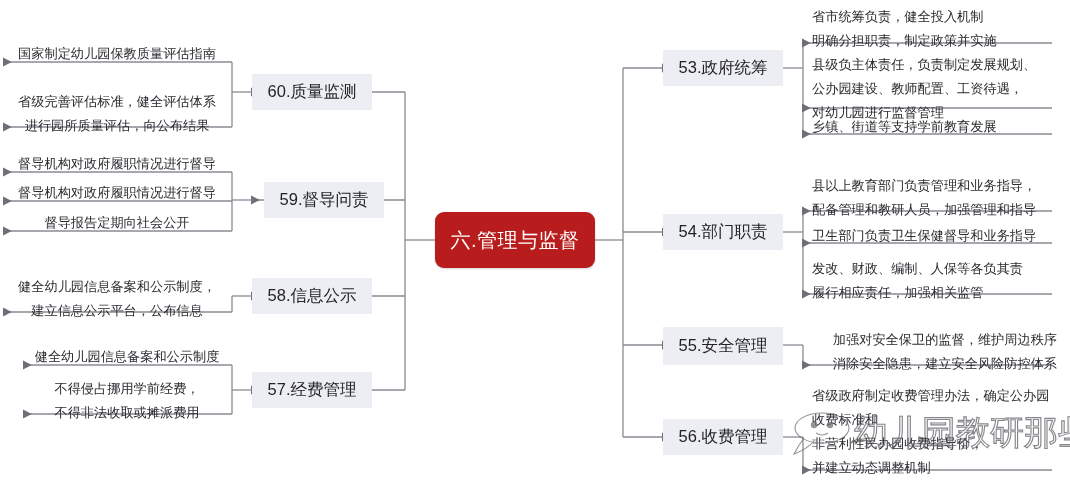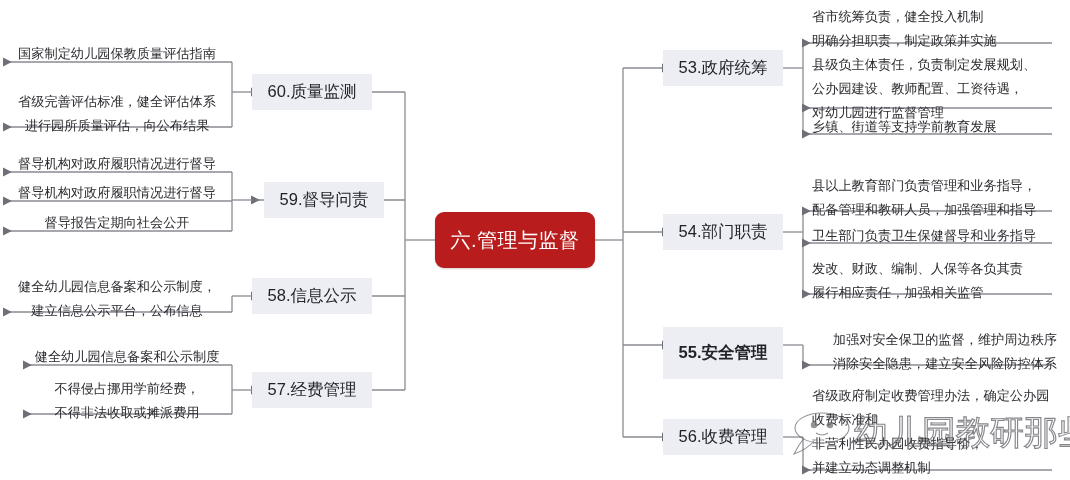--- a/index.html
+++ b/index.html
@@ -144,21 +144,21 @@
   <div class="node branch" style="left:252px;top:372px;width:120px;height:36px;">
     <span>57.经费管理</span>
   </div>
 
   <div class="node branch" style="left:663px;top:50px;width:120px;height:36px;">
     <span>53.政府统筹</span>
   </div>
   <div class="node branch" style="left:663px;top:214px;width:120px;height:36px;">
     <span>54.部门职责</span>
   </div>
-  <div class="node branch" style="left:663px;top:327px;width:120px;height:52px;font-weight:bold;">
+  <div class="node branch" style="left:663px;top:327px;width:120px;height:38px;">
     <span>55.安全管理</span>
   </div>
   <div class="node branch" style="left:663px;top:419px;width:120px;height:36px;">
     <span>56.收费管理</span>
   </div>
 
   <div class="leaf left" style="left:4px;top:42px;width:226px;">国家制定幼儿园保教质量评估指南</div>
   <div class="leaf left" style="left:4px;top:90px;width:226px;">省级完善评估标准，健全评估体系
 进行园所质量评估，向公布结果</div>
 

